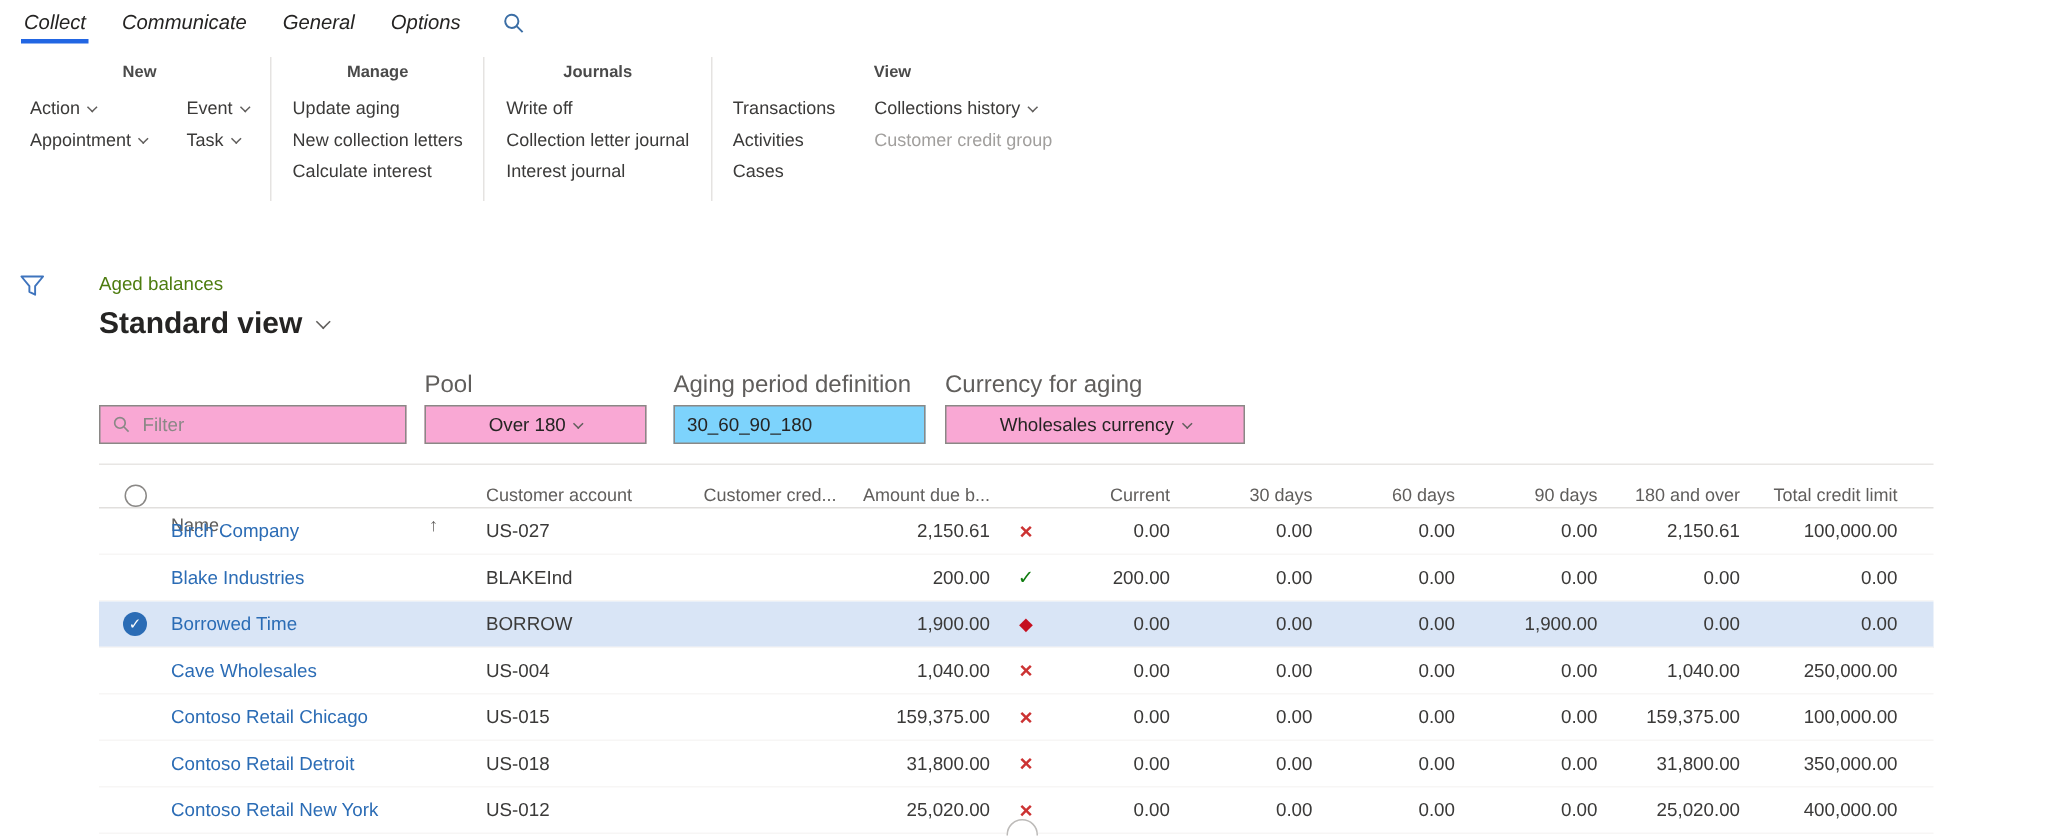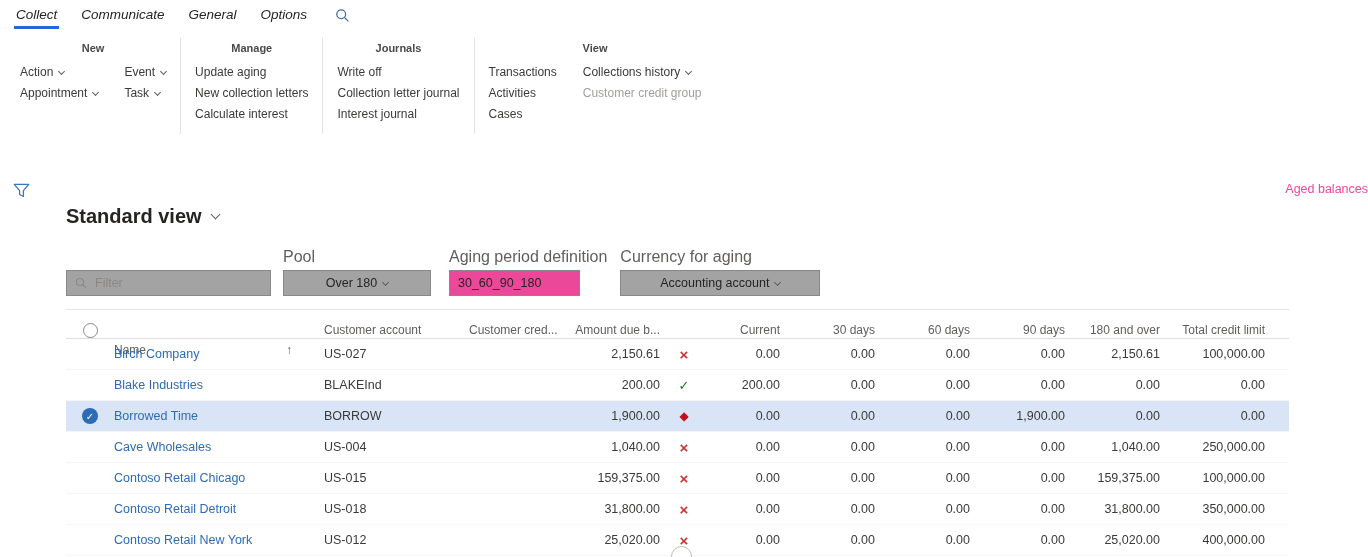--- a/index.html
+++ b/index.html
@@ -30,36 +30,36 @@
   .rgroup-title{font-size:11px;font-weight:600;color:#4a4a4a;text-align:center;margin:4px 0 12px;}
   .rgroup-cols{display:flex;gap:26px;}
   .rcol{display:flex;flex-direction:column;gap:8px;}
   .ritem{font-size:12px;color:#3b3a39;white-space:nowrap;cursor:pointer;line-height:13px;display:flex;align-items:center;}
   .ritem.disabled{color:#a19f9d;cursor:default;}
   .chev{display:inline-block;width:5px;height:5px;border-right:1.3px solid #605e5c;border-bottom:1.3px solid #605e5c;transform:rotate(45deg);margin-left:6px;margin-bottom:2px;}
   
   .main-wrap{display:flex;margin-top:36px;}
   .filter-rail{width:42px;display:flex;justify-content:center;align-items:flex-start;padding-top:12px;}
   .main{flex:1;padding:12px 0 0 24px;}
-  .caption{font-size:12.5px;color:#ec4899;text-align:right;}
+  .caption{font-size:12.5px;color:#4d7c0f;}
   .view-title{font-size:20px;font-weight:700;color:#252423;margin-top:9px;display:flex;align-items:center;cursor:pointer;}
   .view-title .bigchev{width:7px;height:7px;border-right:1.6px solid #605e5c;border-bottom:1.6px solid #605e5c;transform:rotate(45deg);display:inline-block;margin-left:10px;margin-bottom:4px;}
   
   .param-row{display:flex;align-items:flex-end;margin-top:20px;}
   .field{display:flex;flex-direction:column;}
   .field-label{font-size:16px;color:#605e5c;margin-bottom:4px;}
-  .textbox{height:26px;border:1px solid #8a8886;background:#a3a3a3;display:flex;align-items:center;padding:0 8px;font-size:12.5px;color:#252423;}
+  .textbox{height:26px;border:1px solid #8a8886;background:#f9a8d4;display:flex;align-items:center;padding:0 8px;font-size:12.5px;color:#252423;}
   .filter-box{width:205px;margin-right:12px;}
   .filter-box input{border:none;outline:none;flex:1;font-size:12.5px;font-family:inherit;color:#252423;background:transparent;margin-left:6px;}
   .filter-box input::placeholder{color:#8a8886;}
   .combo{justify-content:center;cursor:pointer;}
   .pool-box{width:148px;}
   .pool-field{margin-right:18px;}
   .aging-field{margin-right:13px;}
-  .aging-box{width:131px;background:#ec4899;}
+  .aging-box{width:168px;background:#7dd3fc;}
   .currency-box{width:200px;}
   
   .grid{margin-top:13px;width:1223px;}
   .grid-header{display:grid;grid-template-columns:var(--cols);align-items:center;height:30px;border-top:1px solid #e8e6e4;border-bottom:1px solid #e1dfdd;color:#605e5c;font-size:12px;}
   .hdr{white-space:nowrap;overflow:hidden;}
   .hdr.num{text-align:right;padding-right:4px;}
   .name-hdr{display:flex;align-items:center;margin-top:40px;}
   .sort-arrow{margin-left:auto;padding-right:32px;color:#605e5c;font-size:12px;}
   .sel{display:flex;justify-content:center;align-items:center;}
   .select-all-circle{width:15px;height:15px;border:1px solid #8a8886;border-radius:50%;display:inline-block;cursor:pointer;}
@@ -201,21 +201,21 @@
       <div class="field aging-field">
         <div class="field-label">Aging period definition</div>
         <div class="textbox aging-box">
           <span>30_60_90_180</span>
         </div>
       </div>
 
       <div class="field">
         <div class="field-label">Currency for aging</div>
         <div class="textbox combo currency-box">
-          <span>Accounting account</span>
+          <span>Wholesales currency</span>
           <span class="chev"></span>
         </div>
       </div>
     </div>
 
     <div class="grid">
       <div class="grid-header">
         <div class="sel">
           <span class="select-all-circle"></span>
         </div>

